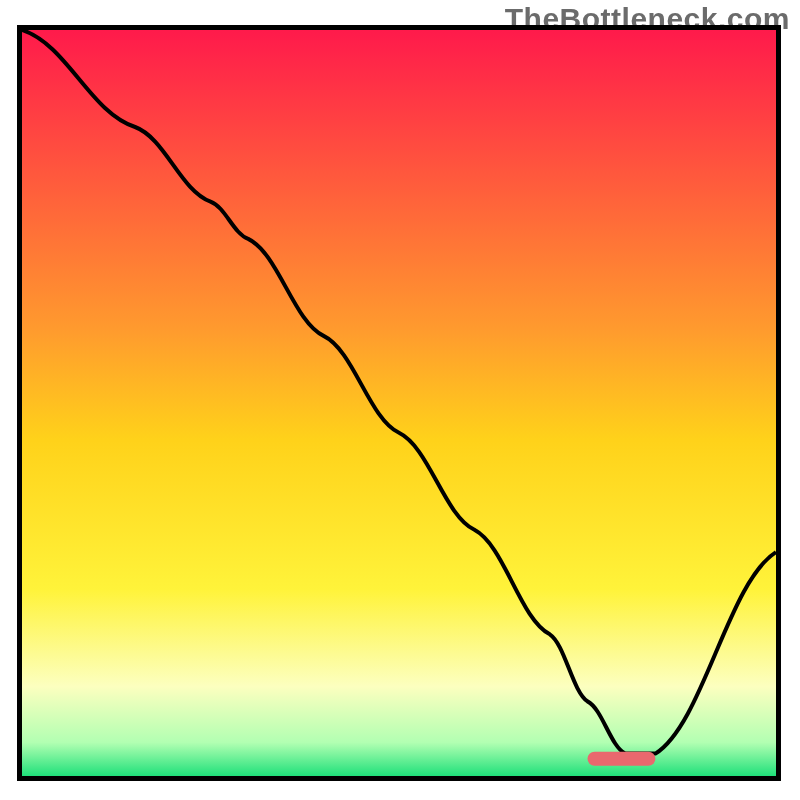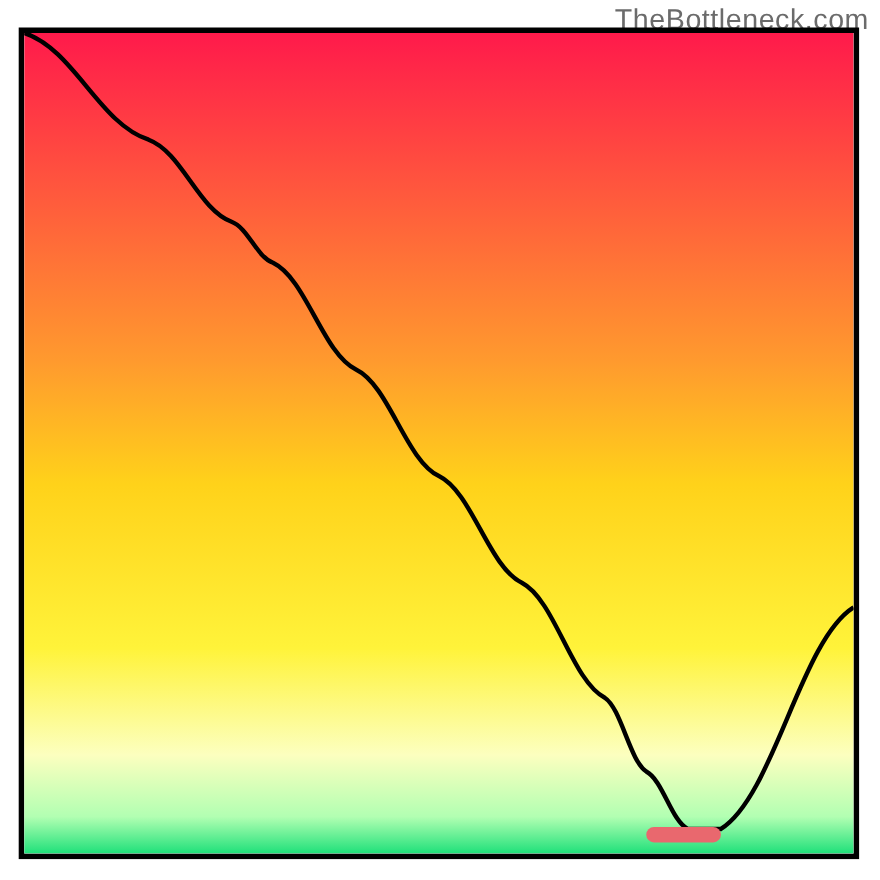--- a/index.html
+++ b/index.html
@@ -14,22 +14,22 @@
   .frame {
     position: relative;
     width: 800px;
     height: 800px;
   }
   .watermark {
     position: absolute;
     top: 2px;
     right: 10px;
     color: #6b6b6b;
-    font-size: 26px;
-    font-weight: 400;
+    font-size: 30px;
+    font-weight: 700;
     letter-spacing: 0.5px;
   }
   .plot-border {
     position: absolute;
     left: 17px;
     top: 25px;
     width: 764px;
     height: 756px;
     border-left: 5px solid #000;
     border-right: 5px solid #000;

